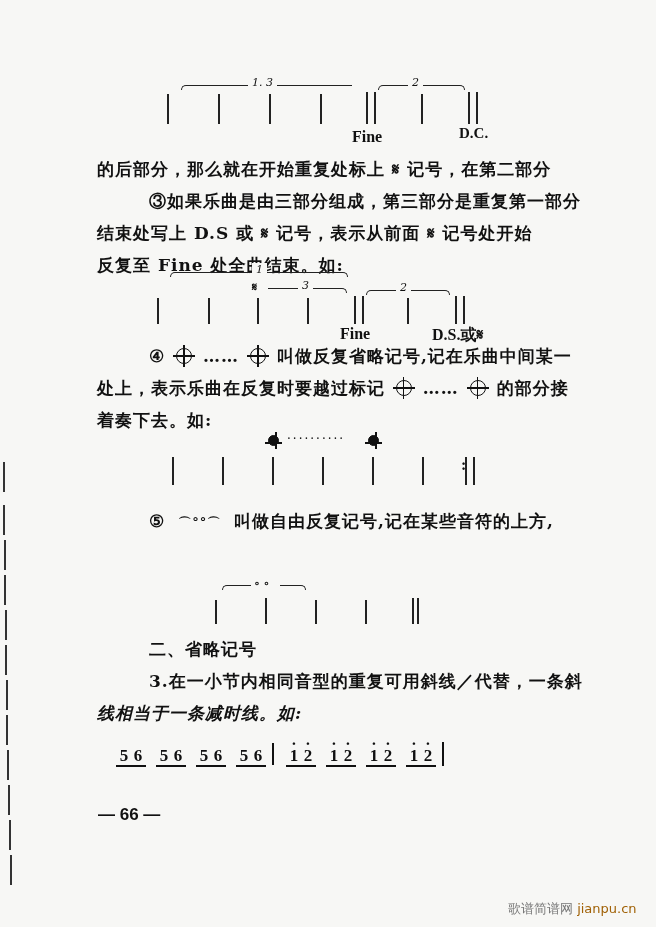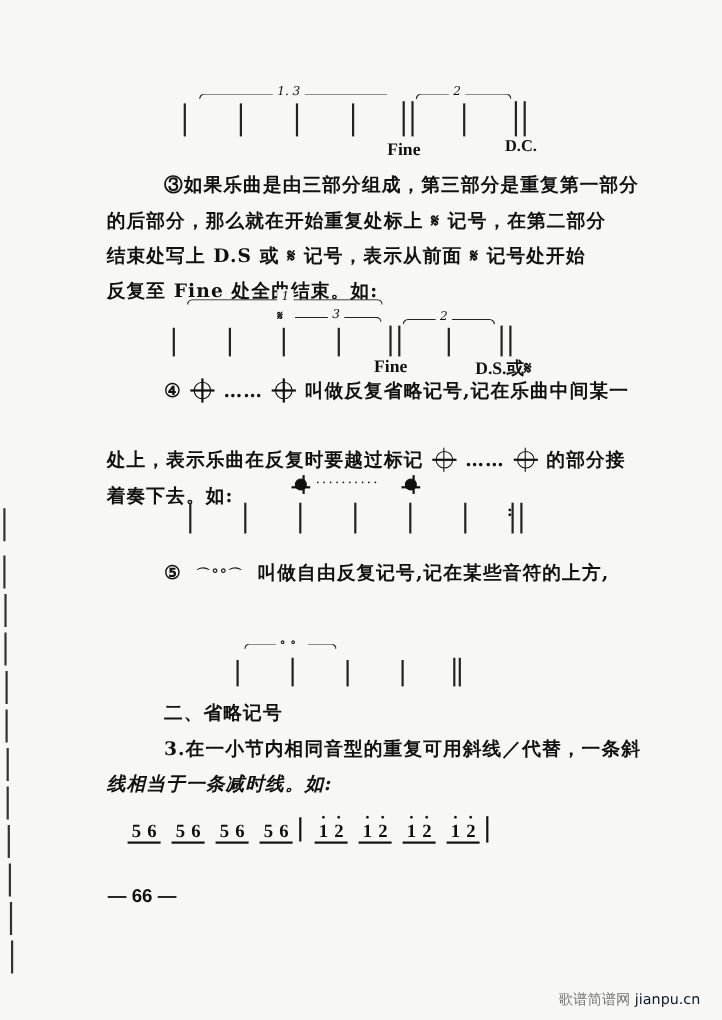--- a/index.html
+++ b/index.html
@@ -32,21 +32,21 @@
   .dots { letter-spacing:1px; }
   .notes {
     position:absolute; left:116px; top:742px; font-size:17px; font-weight:bold;
     font-family:"Liberation Serif",serif; white-space:nowrap;
   }
   .notes .grp { display:inline-block; border-bottom:2px solid #111; margin-right:10px; padding:0 1px; line-height:18px; }
   .notes .n { display:inline-block; width:14px; text-align:center; position:relative; }
   .notes .n.hi::before { content:"·"; position:absolute; top:-12px; left:0; right:0; text-align:center; font-size:16px; }
   .page-num { position:absolute; left:98px; top:805px; font-size:17px; font-weight:bold; font-family:"Liberation Sans",sans-serif; }
   .watermark { position:absolute; left:508px; top:900px; font-size:13px; color:#777; font-family:"DejaVu Sans",sans-serif; }
-  .watermark .latin { color:#0f172a; }
+  .watermark .latin { color:#a16207; }
   .edge { position:absolute; width:2px; background:#333; }
 </style>
 </head>
 <body>
 
 <div class="edge" style="left:3px;top:462px;height:30px;"></div>
 <div class="edge" style="left:3px;top:505px;height:30px;"></div>
 <div class="edge" style="left:4px;top:540px;height:30px;"></div>
 <div class="edge" style="left:4px;top:575px;height:30px;"></div>
 <div class="edge" style="left:5px;top:610px;height:30px;"></div>
@@ -68,22 +68,22 @@
   <div class="bar" style="left:269px;top:94px;height:30px;"></div>
   <div class="bar" style="left:320px;top:94px;height:30px;"></div>
   <div class="dbar" style="left:366px;top:92px;height:32px;"></div>
   <div class="bar" style="left:421px;top:94px;height:30px;"></div>
   <div class="dbar" style="left:468px;top:92px;height:32px;"></div>
   <span class="mark" style="left:352px;top:128px;">Fine</span>
   <span class="mark" style="left:459px;top:125px;font-size:15px;font-family:Liberation Serif, serif;">D.C.</span>
 </div>
 
 <div class="para" style="top:153px;left:115px;">
+  <span class="line" style="margin-left:-18px;">的后部分，那么就在开始重复处标上 𝄋 记号，在第二部分</span>
   <span class="line indent">③如果乐曲是由三部分组成，第三部分是重复第一部分</span>
-  <span class="line" style="margin-left:-18px;">的后部分，那么就在开始重复处标上 𝄋 记号，在第二部分</span>
   <span class="line" style="margin-left:-18px;">结束处写上 D.S 或 𝄋 记号，表示从前面 𝄋 记号处开始</span>
   <span class="line" style="margin-left:-18px;">反复至 Fine 处全曲结束。如:</span>
 </div>
 
 <div>
   <div class="bracket lft rgt" style="left:170px;top:272px;width:176px;"></div>
   <span class="blabel" style="left:252px;top:263px;">1</span>
   <span class="mark" style="left:252px;top:280px;font-size:12px;">𝄋</span>
   <div class="bracket rgt" style="left:268px;top:288px;width:78px;"></div>
   <span class="blabel" style="left:298px;top:279px;">3</span>
@@ -101,21 +101,21 @@
 </div>
 
 <div class="para" style="top:340px;">
   <span class="line indent">
     <span>④</span>
     <span class="coda"></span>
     <span class="dots">……</span>
     <span class="coda"></span>
     <span>叫做反复省略记号,记在乐曲中间某一</span>
   </span>
-  <span class="line" style="margin-left:-18px;margin-top:31px;">
+  <span class="line" style="margin-left:-18px;">
     <span>处上，表示乐曲在反复时要越过标记</span>
     <span class="coda"></span>
     <span class="dots">……</span>
     <span class="coda"></span>
     <span>的部分接</span>
   </span>
   <span class="line" style="margin-left:-18px;">着奏下去。如:</span>
 </div>
 
 <div>

